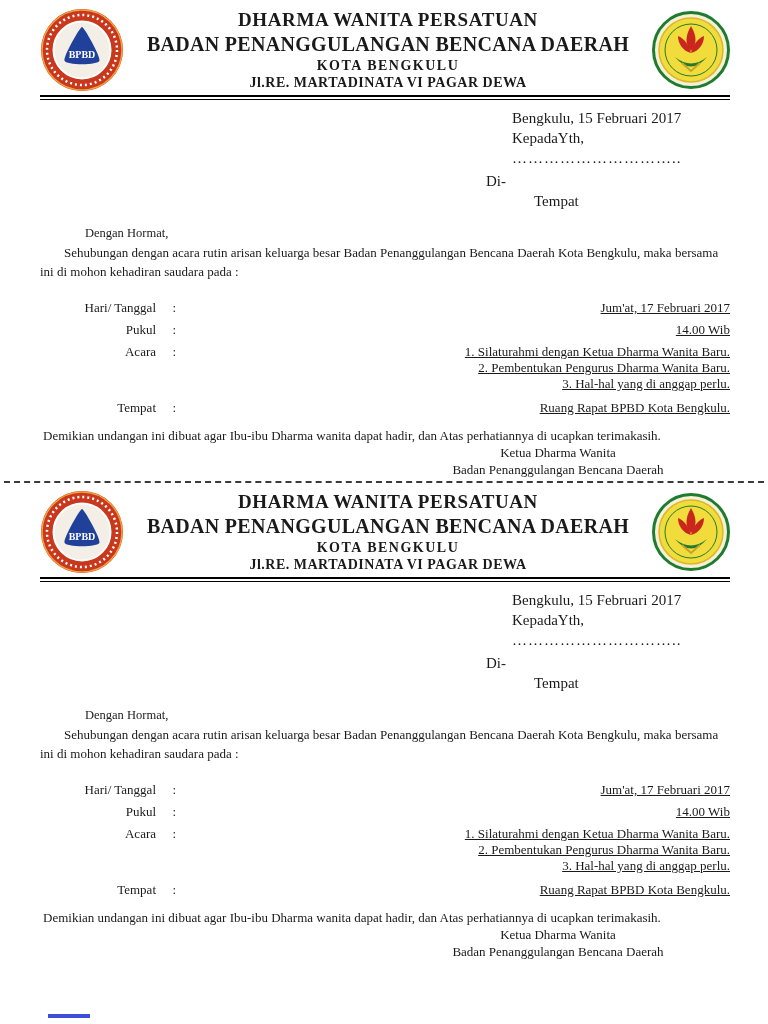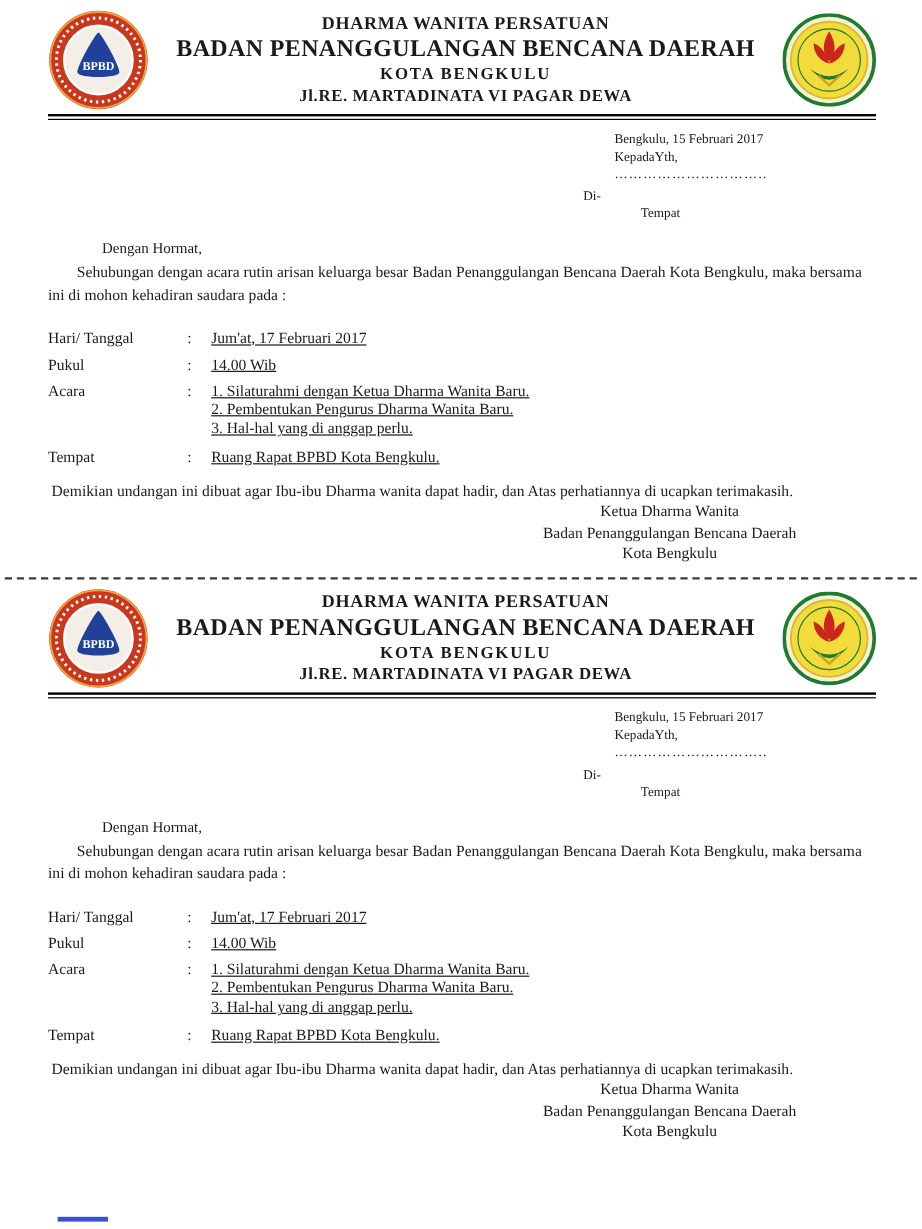--- a/index.html
+++ b/index.html
@@ -7,35 +7,35 @@
   .page {
     width:768px; height:1024px; margin:0 auto; background:#ffffff;
     color:#1a1a1a; font-family:"Liberation Serif", serif;
     position:relative; padding-top:4px; overflow:hidden;
   }
   .letter { height:474px; padding:4px 38px 0 40px; overflow:hidden; }
   .letterhead { display:flex; align-items:center; }
   .logo.left  { width:84px; height:84px; flex:0 0 auto; }
   .logo.right { width:78px; height:78px; flex:0 0 auto; }
   .head-text { flex:1; text-align:center; padding:0 6px; line-height:1.25; }
-  .org1 { font-size:15px; font-weight:bold; letter-spacing:.6px; }
+  .org1 { font-size:19px; font-weight:bold; letter-spacing:.6px; }
   .org2 { font-size:20px; font-weight:bold; letter-spacing:.3px; }
   .org3 { font-size:14px; font-weight:bold; letter-spacing:1.5px; }
   .org4 { font-size:14px;  font-weight:bold; letter-spacing:.5px; }
   .rule { margin-top:3px; height:5px; border-top:2px solid #000; border-bottom:1px solid #000; }
 
-  .meta { margin-top:9px; margin-left:472px; font-size:11px; line-height:1.32; }
+  .meta { margin-top:9px; margin-left:472px; font-size:15px; line-height:1.32; }
   .meta .dots { letter-spacing:1px; }
   .meta .di { margin-left:-26px; margin-top:4px; }
   .meta .tempat { margin-left:22px; }
 
   .salutation { margin-top:14px; padding-left:5px; font-size:12.5px;margin-left:40px; }
   .bodypar { margin-top:2px; font-size:13px; line-height:1.5; text-indent:24px;font-family:Liberation Serif, serif; }
 
-  .details { margin-top:18px; font-size:13px; }
+  .details { margin-top:18px; font-size:13px;text-align:right; }
   .details .row { display:flex; align-items:flex-start; margin-bottom:6px; }
   .details .lbl { width:116px; flex:0 0 auto; }
   .details .colon { width:20px; flex:0 0 auto; }
   .details .val { flex:1;text-decoration:underline; }
   .details .val .item { display:block; line-height:1.22; }
   .details .row.agenda { margin-bottom:8px; }
 
   .closing { margin-top:12px; padding-left:3px; font-size:13px; }
 
   .signature { margin-top:0; width:300px; margin-left:auto; margin-right:22px;

